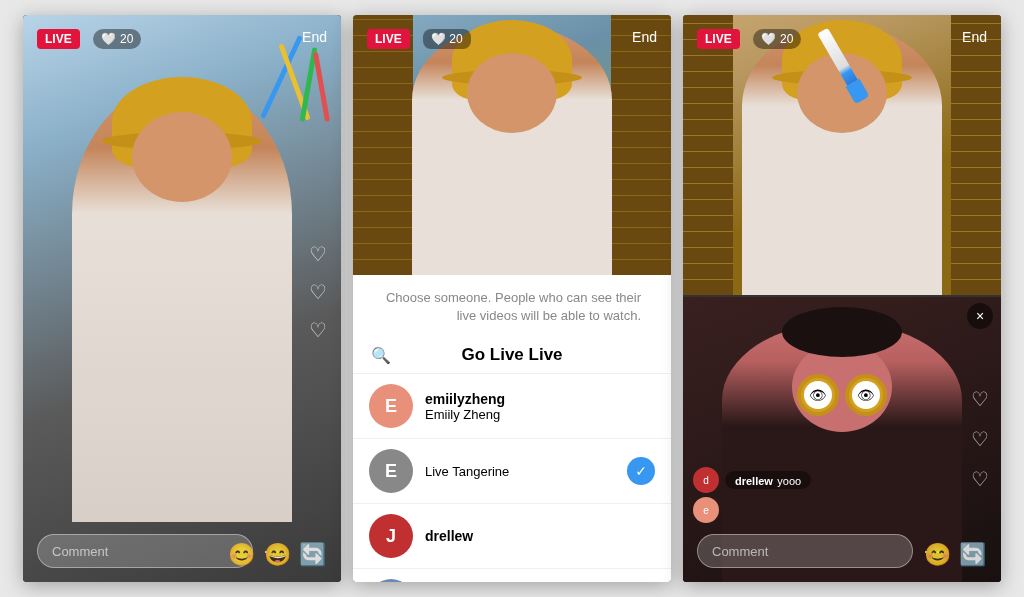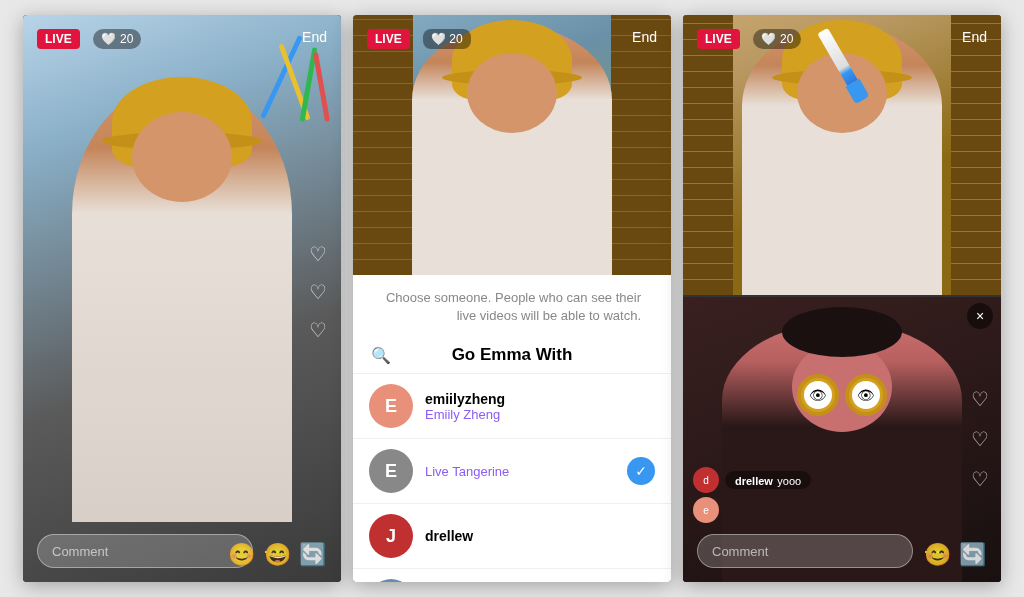--- a/index.html
+++ b/index.html
@@ -210,21 +210,21 @@
 
     .user-handle {
       font-size: 14px;
       font-weight: 600;
       color: #000;
       display: block;
     }
 
     .user-name {
       font-size: 13px;
-      color: #8b5cf6;
+      color: #000000;
       display: block;
     }
 
     .check-circle {
       width: 28px;
       height: 28px;
       border-radius: 50%;
       background: #3897f0;
       display: flex;
       align-items: center;
@@ -582,21 +582,21 @@
       <div class="panel2-viewer">🤍 <span>20</span></div>
 
       <div class="panel2-end">End</div>
     </div>
 
     <div class="dialog-content">
       <p class="dialog-subtitle">Choose someone. People who can see their live videos will be able to watch.</p>
 
       <div class="search-bar">
         <div class="search-icon-circle">🔍</div>
-        <div class="dialog-title-text">Go Emma With</div>
+        <div class="dialog-title-text">Go Live Live</div>
       </div>
 
       <ul class="user-list">
         <li class="user-item">
           <div class="user-avatar">
             <div class="avatar-img" style="background:#e8907a;">E</div>
           </div>
           <div class="user-info">
             <span class="user-handle">emiilyzheng</span>
             <span class="user-name">Emiily Zheng</span>

